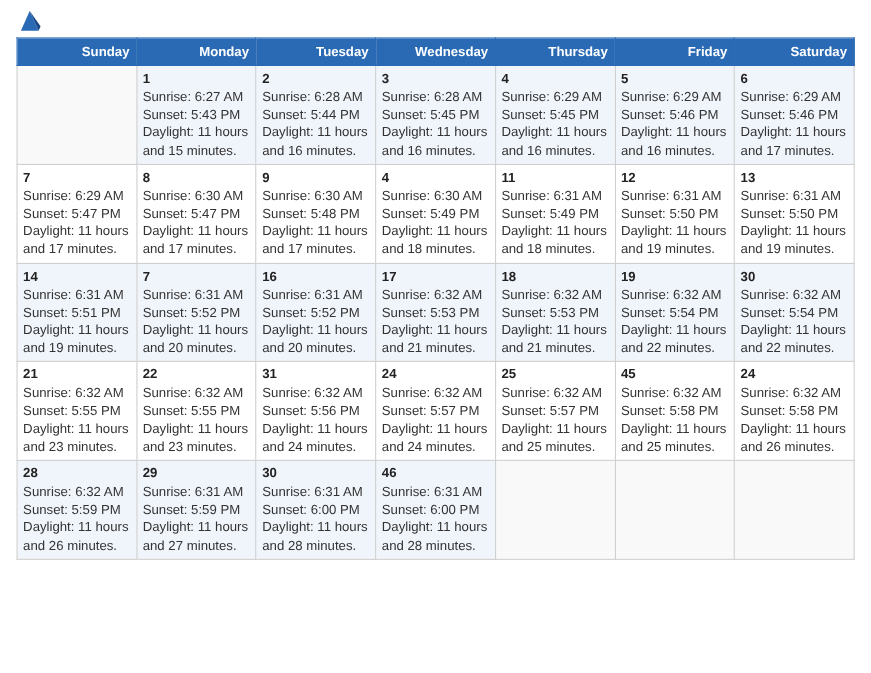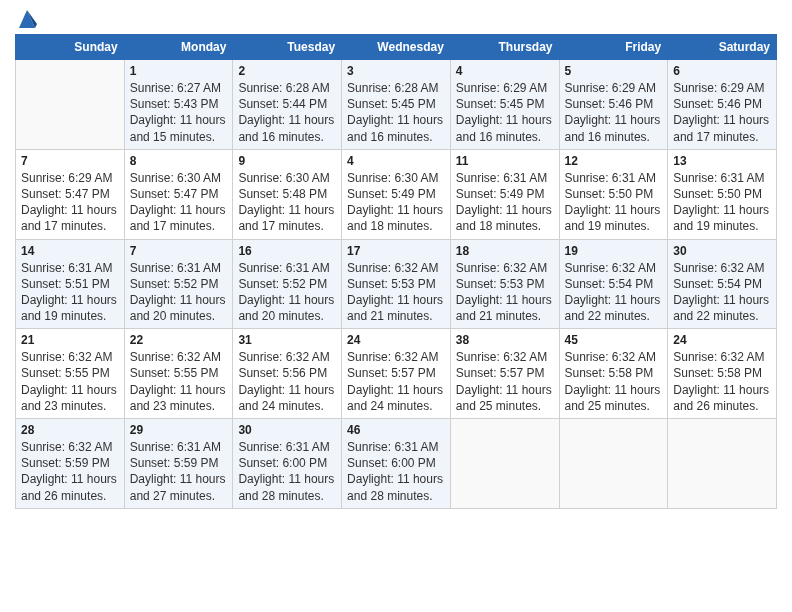--- a/index.html
+++ b/index.html
@@ -295,21 +295,21 @@
 and 24 minutes.</div>
           </td>
           <td>
             <span class="day-num">24</span>
             <div class="day-info" style="white-space: pre-line;">Sunrise: 6:32 AM
 Sunset: 5:57 PM
 Daylight: 11 hours
 and 24 minutes.</div>
           </td>
           <td>
-            <span class="day-num">38</span>
+            <span class="day-num">25</span>
             <div class="day-info" style="white-space: pre-line;">Sunrise: 6:32 AM
 Sunset: 5:57 PM
 Daylight: 11 hours
 and 25 minutes.</div>
           </td>
           <td>
             <span class="day-num">45</span>
             <div class="day-info" style="white-space: pre-line;">Sunrise: 6:32 AM
 Sunset: 5:58 PM
 Daylight: 11 hours

